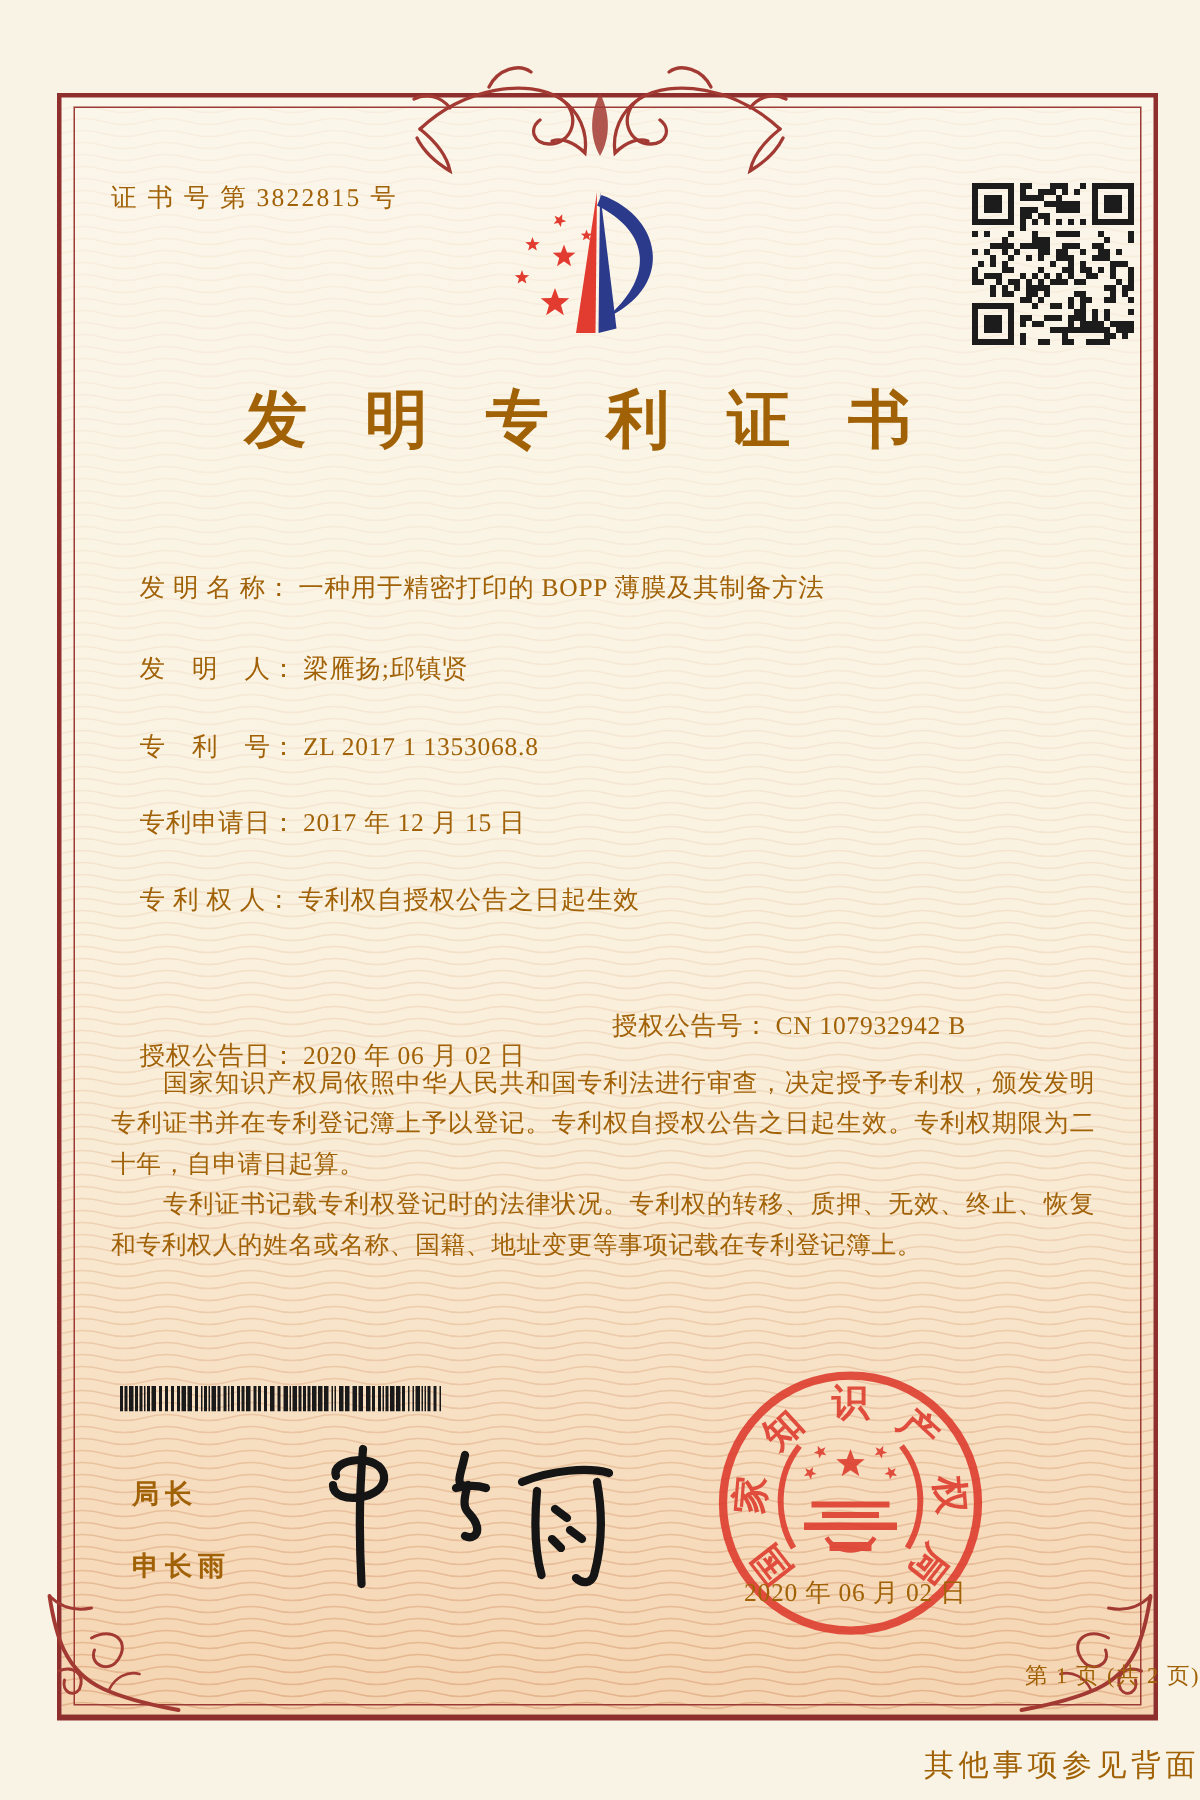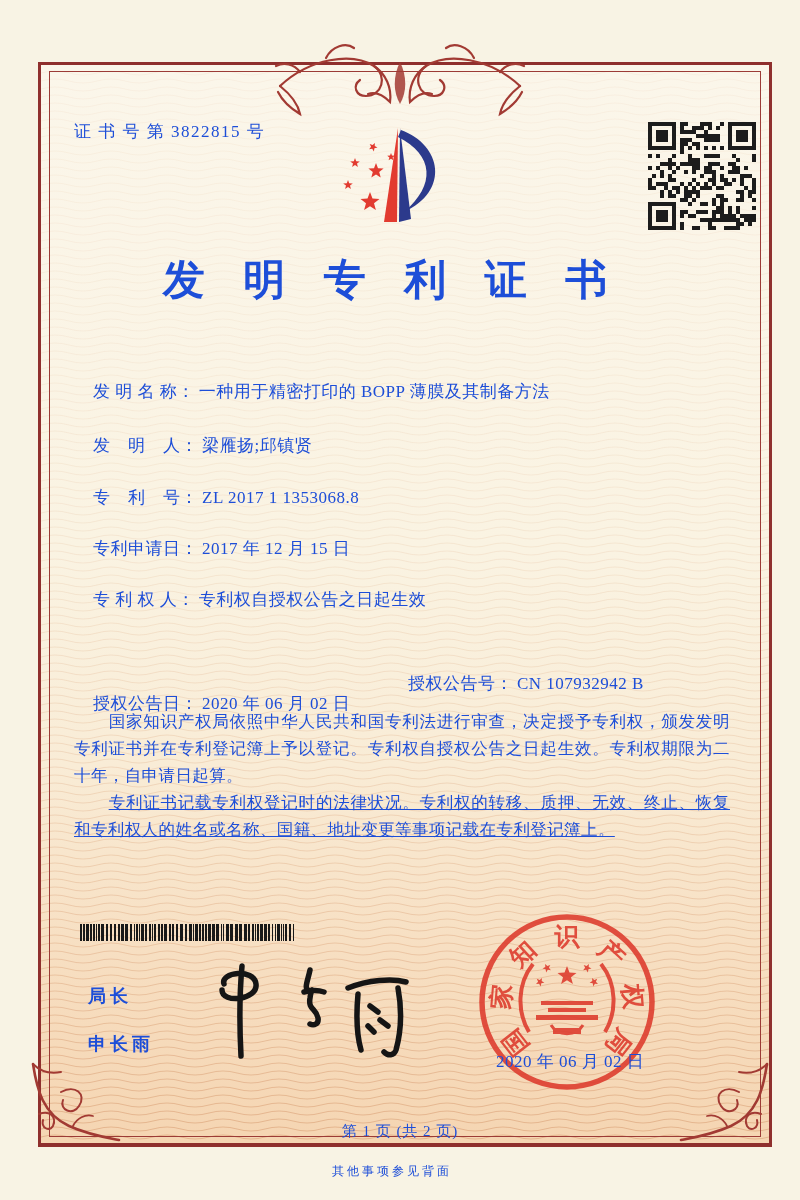--- a/index.html
+++ b/index.html
@@ -1,38 +1,38 @@
 <!DOCTYPE html>
 <html><head>
 <meta charset="utf-8">
 <style>
   html,body{margin:0;padding:0;}
   .page{position:relative;width:800px;height:1200px;background:#f8f3e4;
-        font-family:"Liberation Serif","DejaVu Serif",serif;color:#1d4ed8;overflow:hidden;}
+        font-family:"Liberation Serif","DejaVu Serif",serif;color:#a16207;overflow:hidden;}
   .abs{position:absolute;}
   
   .interior{position:absolute;left:41px;top:65px;width:728px;height:1078px;
     background:linear-gradient(180deg,#fbf6ea 0%,#faf3e2 45%,#f9ecd6 65%,#f7dfc2 82%,#f5d5b2 100%);}
   .frame{position:absolute;left:38px;top:62px;width:728px;height:1078px;
     border:3px solid #8f2f2d;border-bottom-width:4px;}
   .inner-line{position:absolute;left:8px;right:8px;top:6px;bottom:6px;border:1px solid #9c3b36;}
   
   .cert-no{left:74px;top:120px;font-size:17px;letter-spacing:1.5px;white-space:pre;}
   .title{left:0;right:16px;top:252px;text-align:center;font-size:42px;font-weight:600;
          letter-spacing:14px;white-space:pre;}
   .field{left:74px;font-size:17px;white-space:pre;letter-spacing:0.5px;}
   .field .val{margin-left:4px;}
   .grant2{position:absolute;left:334px;top:0;white-space:pre;}
   .para{left:74px;width:656px;font-size:16.5px;line-height:27px;text-align:justify;
         text-indent:2.1em;letter-spacing:0.4px;}
   .signer{left:88px;font-family:"Liberation Sans","DejaVu Sans",sans-serif;
           font-size:18px;font-weight:700;letter-spacing:4px;}
   .seal-date{left:496px;top:1050px;font-size:17px;letter-spacing:0.5px;z-index:6;white-space:pre;}
-  .page-no{left:0;right:0;top:1108px;text-align:center;font-size:15px;letter-spacing:1px;margin-top:14px;}
-  .back-note{left:0;right:16px;top:1163px;text-align:center;font-size:12px;letter-spacing:3px;}
+  .page-no{left:0;right:0;top:1108px;text-align:right;font-size:15px;letter-spacing:1px;}
+  .back-note{left:0;right:0;top:1163px;text-align:right;font-size:20px;letter-spacing:3px;}
   svg{display:block;}
 </style>
 </head>
 <body>
 
 <div class="page">
 
   <div class="interior"></div>
   <svg id="waves" class="abs" style="left:41px;top:65px;z-index:1;" width="728" height="1078">
       <path d="M0 8 q14 -4 28 0 q14 4 28 0 q14 -4 28 0 q14 4 28 0 q14 -4 28 0 q14 4 28 0 q14 -4 28 0 q14 4 28 0 q14 -4 28 0 q14 4 28 0 q14 -4 28 0 q14 4 28 0 q14 -4 28 0 q14 4 28 0 q14 -4 28 0 q14 4 28 0 q14 -4 28 0 q14 4 28 0 q14 -4 28 0 q14 4 28 0 q14 -4 28 0 q14 4 28 0 q14 -4 28 0 q14 4 28 0 q14 -4 28 0 q14 4 28 0 q14 -4 28 0" fill="none" stroke="#d89c72" stroke-width="1" opacity="0.080"></path>
@@ -569,21 +569,21 @@
   </div>
   <div class="abs field" style="top:568px;z-index:4;">
     <span>专 利 权 人：</span><span class="val">专利权自授权公告之日起生效</span>
   </div>
   <div class="abs field" style="top:672px;z-index:4;width:680px;">
     <span>授权公告日：</span><span class="val">2020 年 06 月 02 日</span>
     <span class="grant2"><span>授权公告号：</span><span class="val">CN 107932942 B</span></span>
   </div>
 
   <div class="abs para" style="top:708px;z-index:4;">国家知识产权局依照中华人民共和国专利法进行审查，决定授予专利权，颁发发明专利证书并在专利登记簿上予以登记。专利权自授权公告之日起生效。专利权期限为二十年，自申请日起算。</div>
-  <div class="abs para" style="top:789px;z-index:4;text-decoration:underline;">专利证书记载专利权登记时的法律状况。专利权的转移、质押、无效、终止、恢复和专利权人的姓名或名称、国籍、地址变更等事项记载在专利登记簿上。</div>
+  <div class="abs para" style="top:789px;z-index:4;">专利证书记载专利权登记时的法律状况。专利权的转移、质押、无效、终止、恢复和专利权人的姓名或名称、国籍、地址变更等事项记载在专利登记簿上。</div>
 
   <svg id="barcode" class="abs" style="left:80px;top:924px;z-index:4;" width="214" height="17">
       <rect x="0" y="0" width="2" height="17" fill="#191919"></rect>
       <rect x="3" y="0" width="2" height="17" fill="#191919"></rect>
       <rect x="6" y="0" width="3" height="17" fill="#191919"></rect>
       <rect x="10" y="0" width="2" height="17" fill="#191919"></rect>
       <rect x="13" y="0" width="2" height="17" fill="#191919"></rect>
       <rect x="16" y="0" width="1" height="17" fill="#191919"></rect>
       <rect x="18" y="0" width="2" height="17" fill="#191919"></rect>
       <rect x="21" y="0" width="3" height="17" fill="#191919"></rect>

